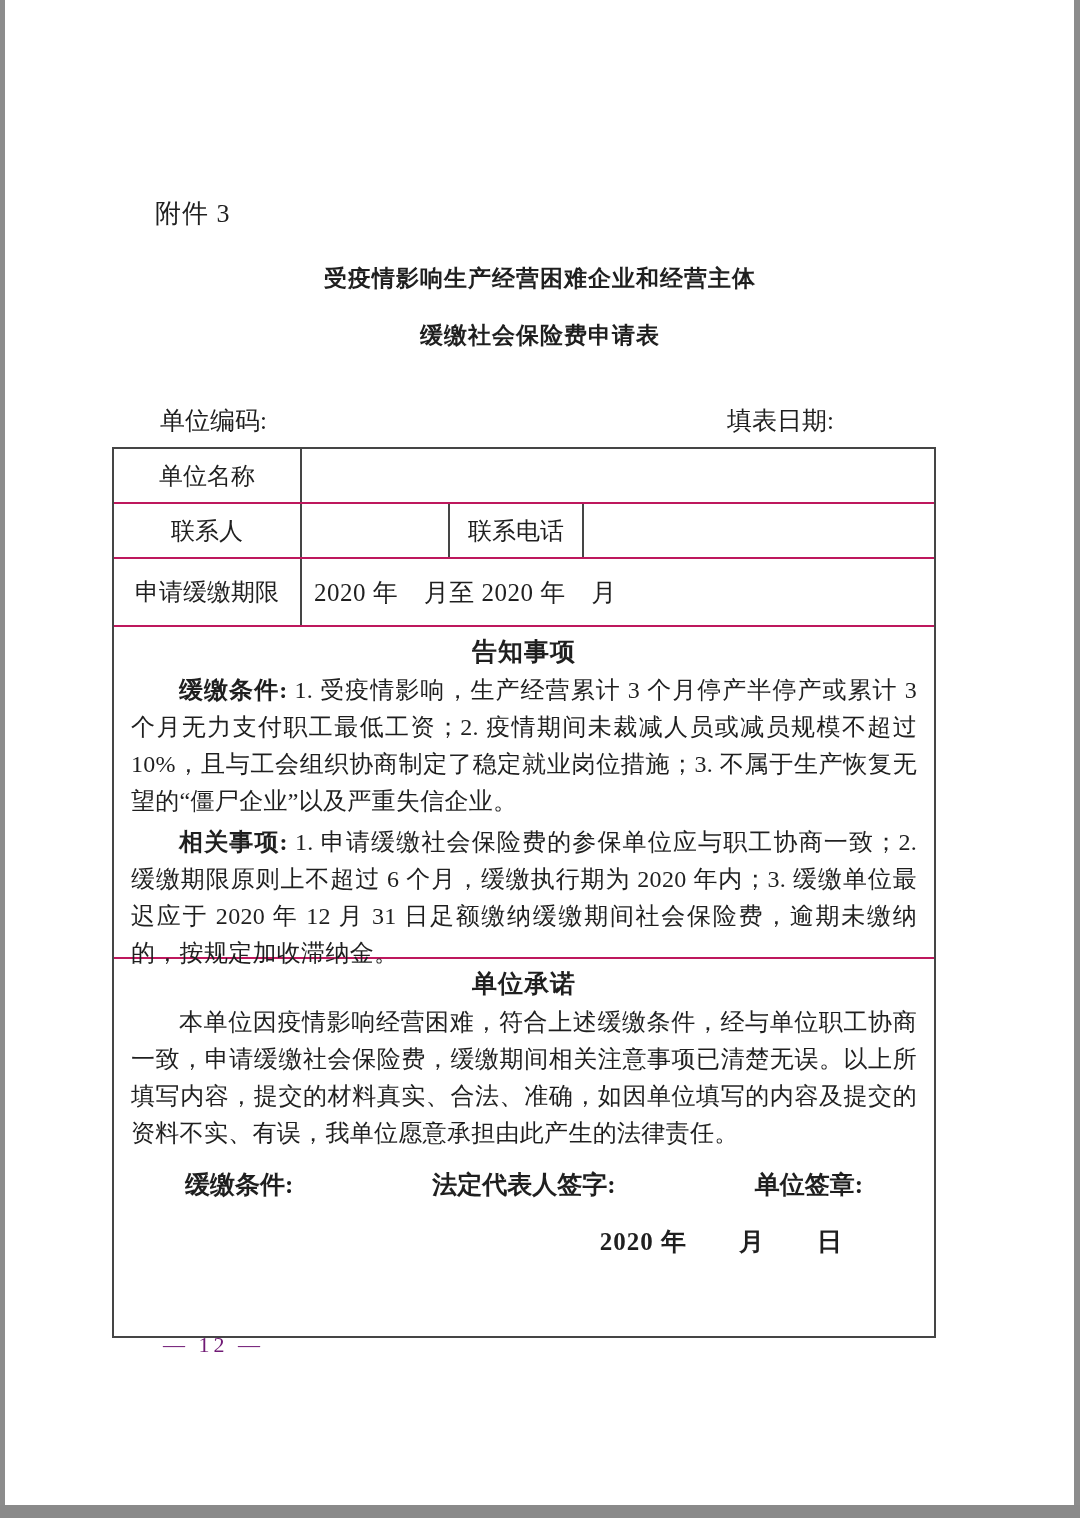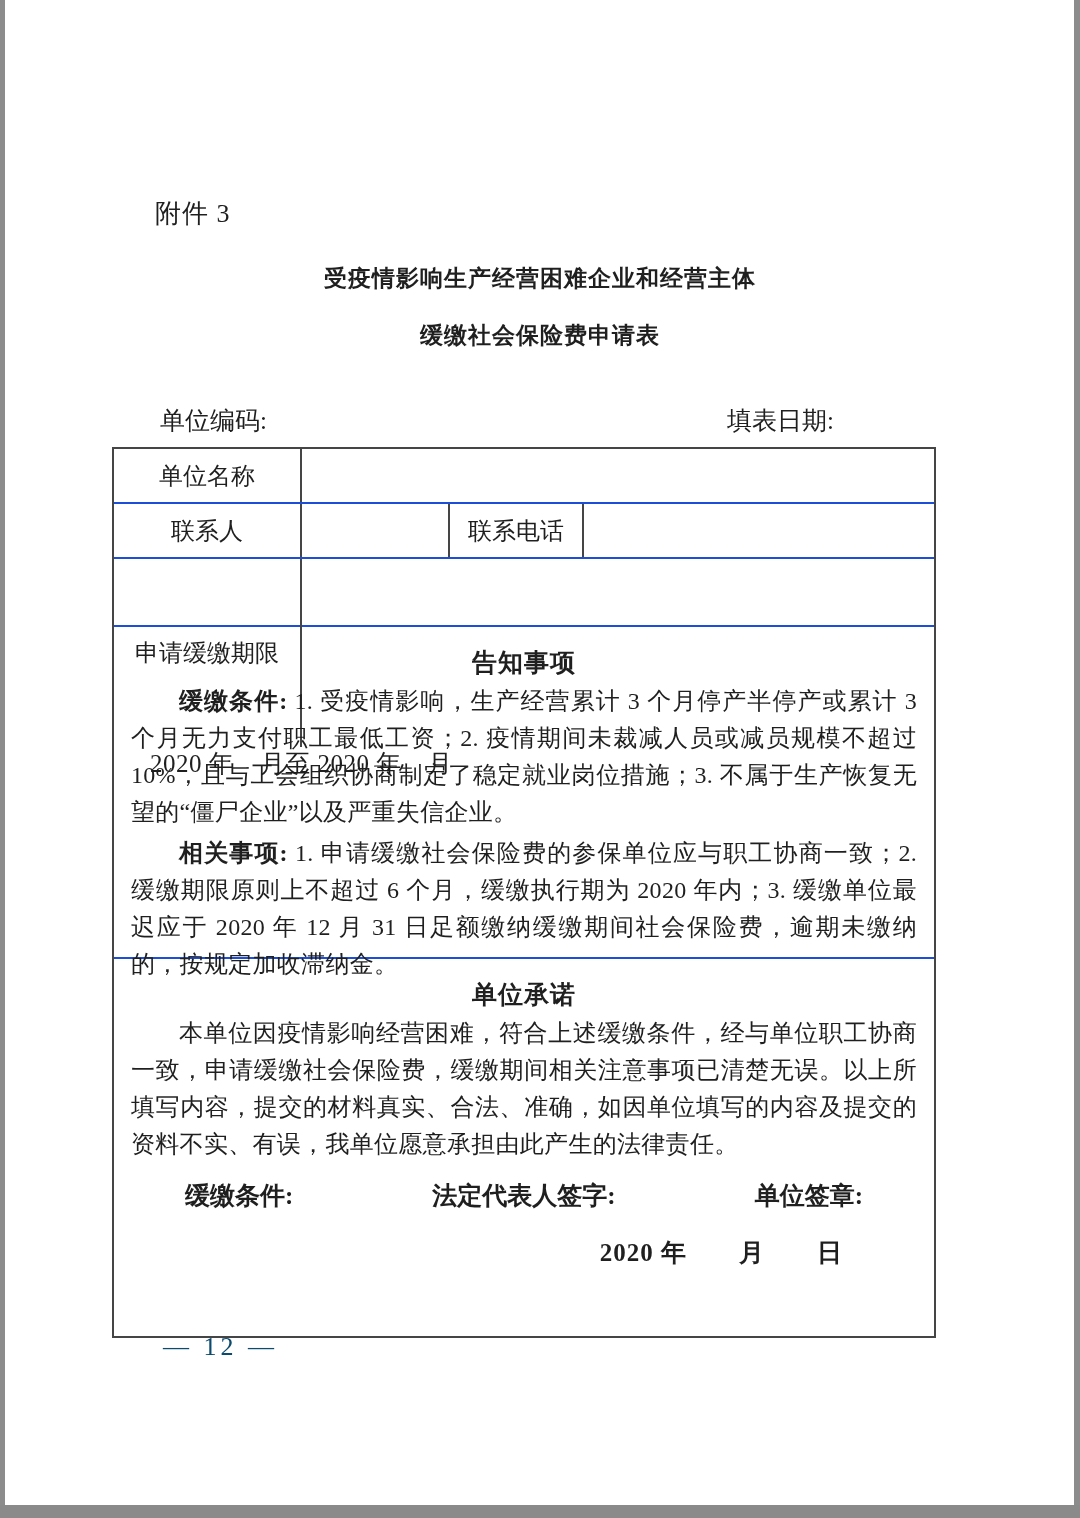--- a/index.html
+++ b/index.html
@@ -32,59 +32,59 @@
   }
   .meta-unit-code{position:absolute;left:16px;top:0;}
   .meta-fill-date{position:absolute;left:583px;top:0;}
 
   .form-table{
     position:absolute;left:112px;top:447px;width:824px;
     border:2px solid #454545;box-sizing:border-box;
     font-size:24px;
   }
   .trow{display:flex;box-sizing:border-box;}
-  .trow + .trow{border-top:2px solid #1d4ed8;}
+  .trow + .trow{border-top:2px solid #be185d;justify-content:center;}
   .cell{box-sizing:border-box;display:flex;align-items:center;}
   .cell.label{justify-content:center;text-align:center;}
   .cell.rb{border-right:2px solid #454545;}
   .row-unit-name{height:53px;}
   .row-contact{height:55px;}
-  .row-period{height:68px;flex-direction:column;}
+  .row-period{height:68px;}
   .col-label{width:188px;flex:0 0 188px;}
   .col-contact-val{width:148px;flex:0 0 148px;}
   .col-phone-label{width:134px;flex:0 0 134px;}
   .cell.grow{flex:1 1 auto;}
-  .period-value{padding-left:36px;font-size:25px;letter-spacing:0.5px;}
+  .period-value{padding-left:12px;font-size:25px;letter-spacing:0.5px;}
 
   .section{box-sizing:border-box;padding:4px 13px 0 13px;}
   .section-notice{height:332px;}
   .section-commit{height:379px;}
   .section-heading{
     text-align:center;font-weight:bold;font-size:25px;
-    margin:15px 0 2px 0;letter-spacing:1px;
+    margin:4px 0 2px 0;letter-spacing:1px;
   }
   .para{
     font-size:24px;line-height:37px;text-align:justify;
     text-indent:2em;margin:4px;letter-spacing:0.3px;
   }
   .para .lead{font-weight:bold;}
 
   .sig-row{
     display:flex;justify-content:space-between;
     padding:0 58px 0 58px;margin-top:16px;
     font-weight:bold;font-size:25px;
   }
   .date-row{
     text-align:right;padding-right:78px;margin-top:24px;
     font-weight:bold;font-size:25px;letter-spacing:1px;
   }
 
   .page-number{
     position:absolute;left:163px;top:1332px;
-    font-size:26px;letter-spacing:4px;color:#0c4a6e;
+    font-size:22px;letter-spacing:4px;color:#701a75;
   }
 </style>
 </head>
 <body>
 
 <div class="screenshot">
 
   <div class="edge edge-left"></div>
   <div class="edge edge-right"></div>
   <div class="edge edge-bottom"></div>

